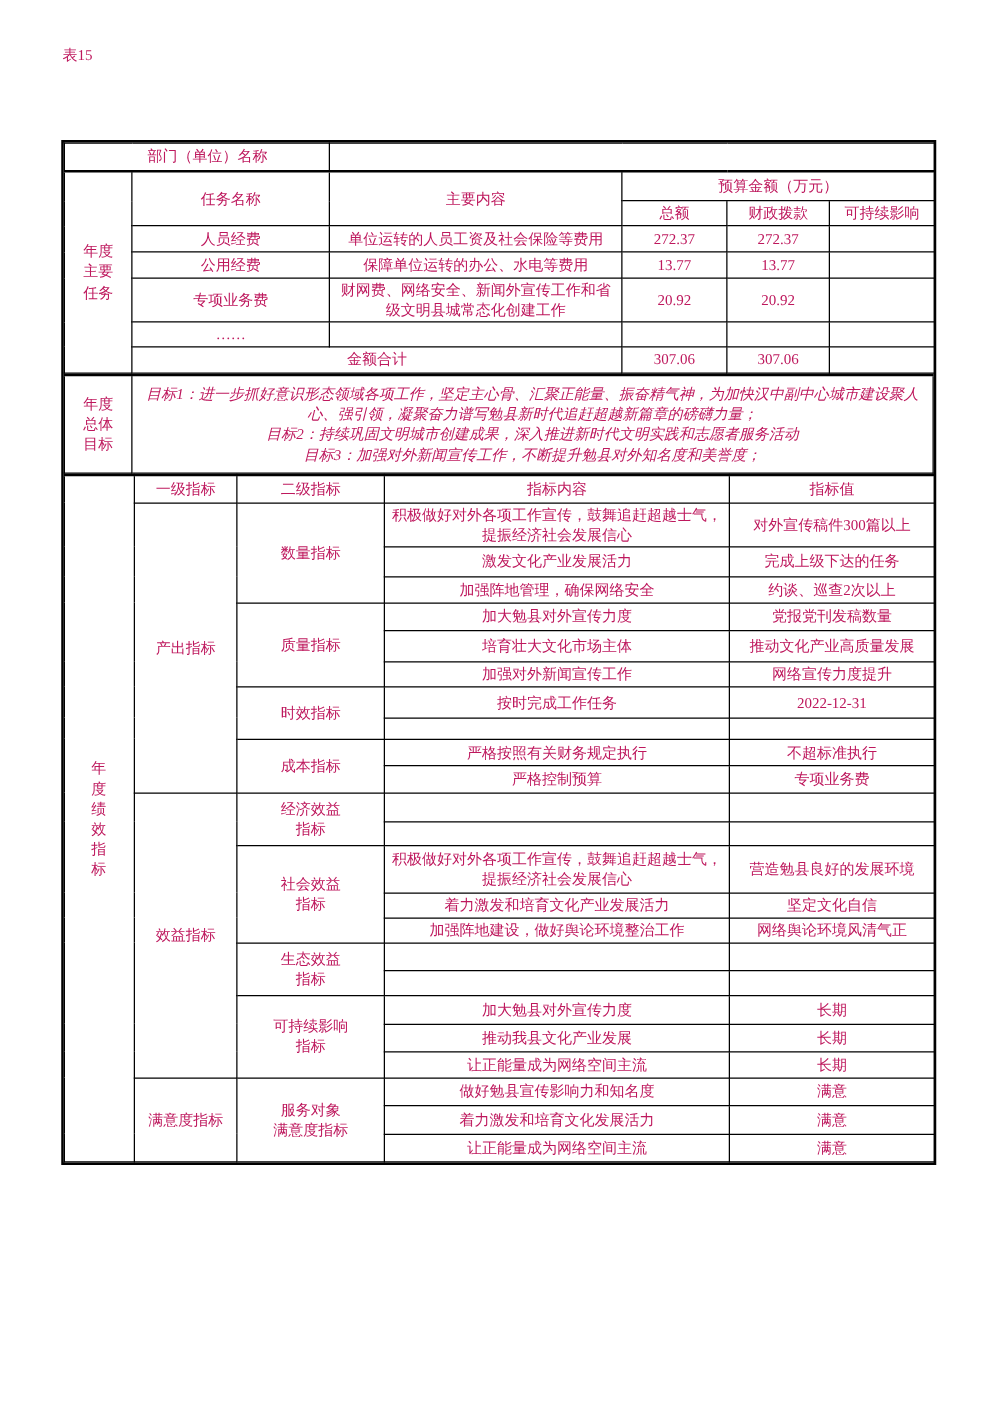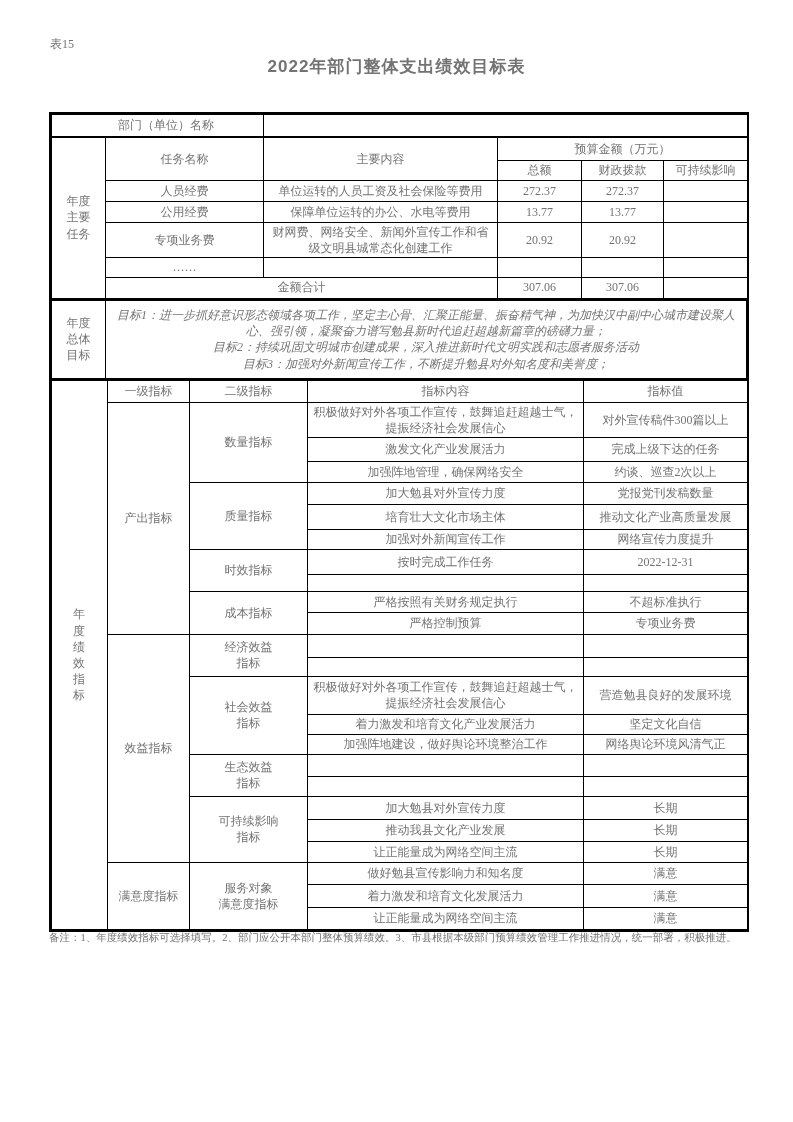--- a/index.html
+++ b/index.html
@@ -1,20 +1,20 @@
 <!DOCTYPE html>
 <html><head>
 <meta charset="utf-8">
 <style>
   html,body{margin:0;padding:0;background:#ffffff;}
   .sheet{
     position:relative;
     width:793px;height:1122px;
     background:#ffffff;
-    color:#737373;
+    color:#be185d;
     font-family:"Liberation Serif","DejaVu Serif",serif;
     overflow:hidden;
   }
   .sheet-no{position:absolute;left:50px;top:36px;font-size:12px;}
   .doc-title{
     position:absolute;left:0;top:55px;width:100%;
     text-align:center;font-size:17px;font-weight:bold;
     font-family:"Liberation Sans","DejaVu Sans",sans-serif;
     letter-spacing:1px;
   }
@@ -44,21 +44,20 @@
   .footnote{
     position:absolute;left:49px;top:931px;width:710px;
     font-size:10.5px;text-align:left;line-height:1.4;
   }
 </style>
 </head>
 <body>
 
 <div class="sheet">
   <div class="sheet-no">表15</div>
-  <div class="doc-title">2022年部门整体支出绩效目标表</div>
 
   <div class="tablewrap">
 
     <table class="grid">
       <colgroup>
         <col style="width:54px">
           <col style="width:158px">
           <col style="width:234px">
         <col style="width:84px">
           <col style="width:82px">
@@ -265,14 +264,13 @@
         <td class="lcell">满意</td>
       </tr>
       <tr style="height:22px">
         <td class="lcell">让正能量成为网络空间主流</td>
         <td class="lcell">满意</td>
       </tr>
     </tbody>
       </table>
   </div>
 
-  <div class="footnote">备注：1、年度绩效指标可选择填写。2、部门应公开本部门整体预算绩效。3、市县根据本级部门预算绩效管理工作推进情况，统一部署，积极推进。</div>
 </div>
 
 </body></html>

